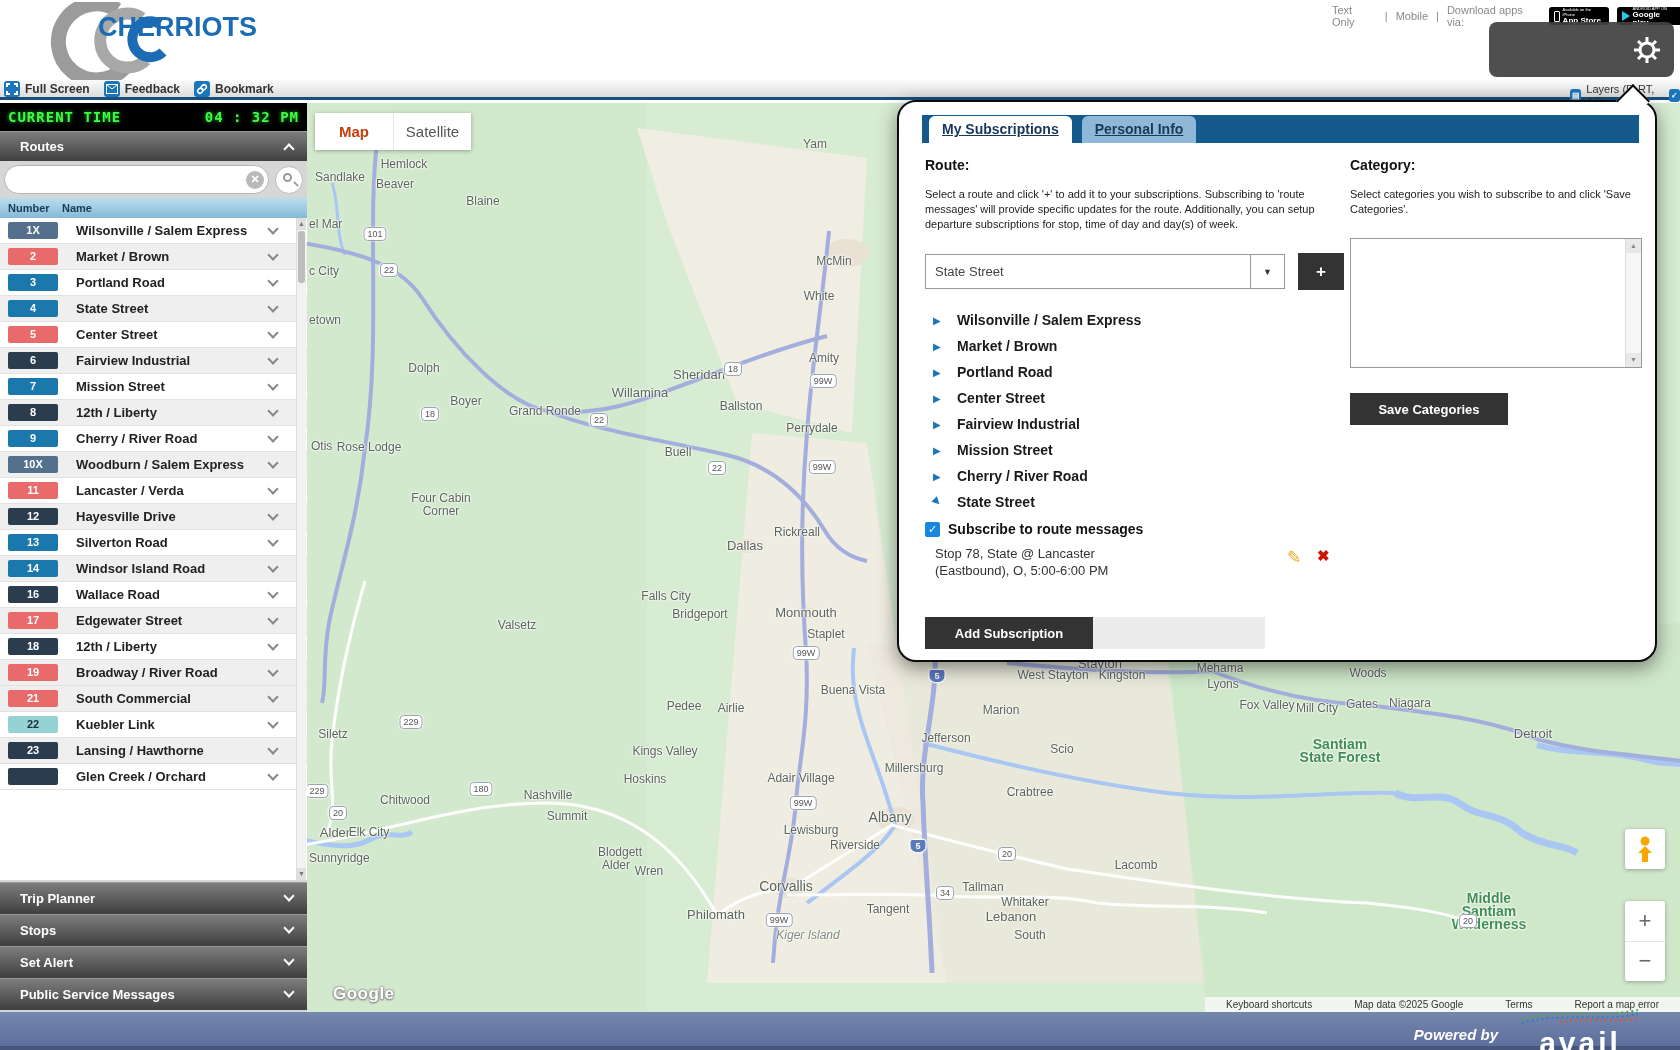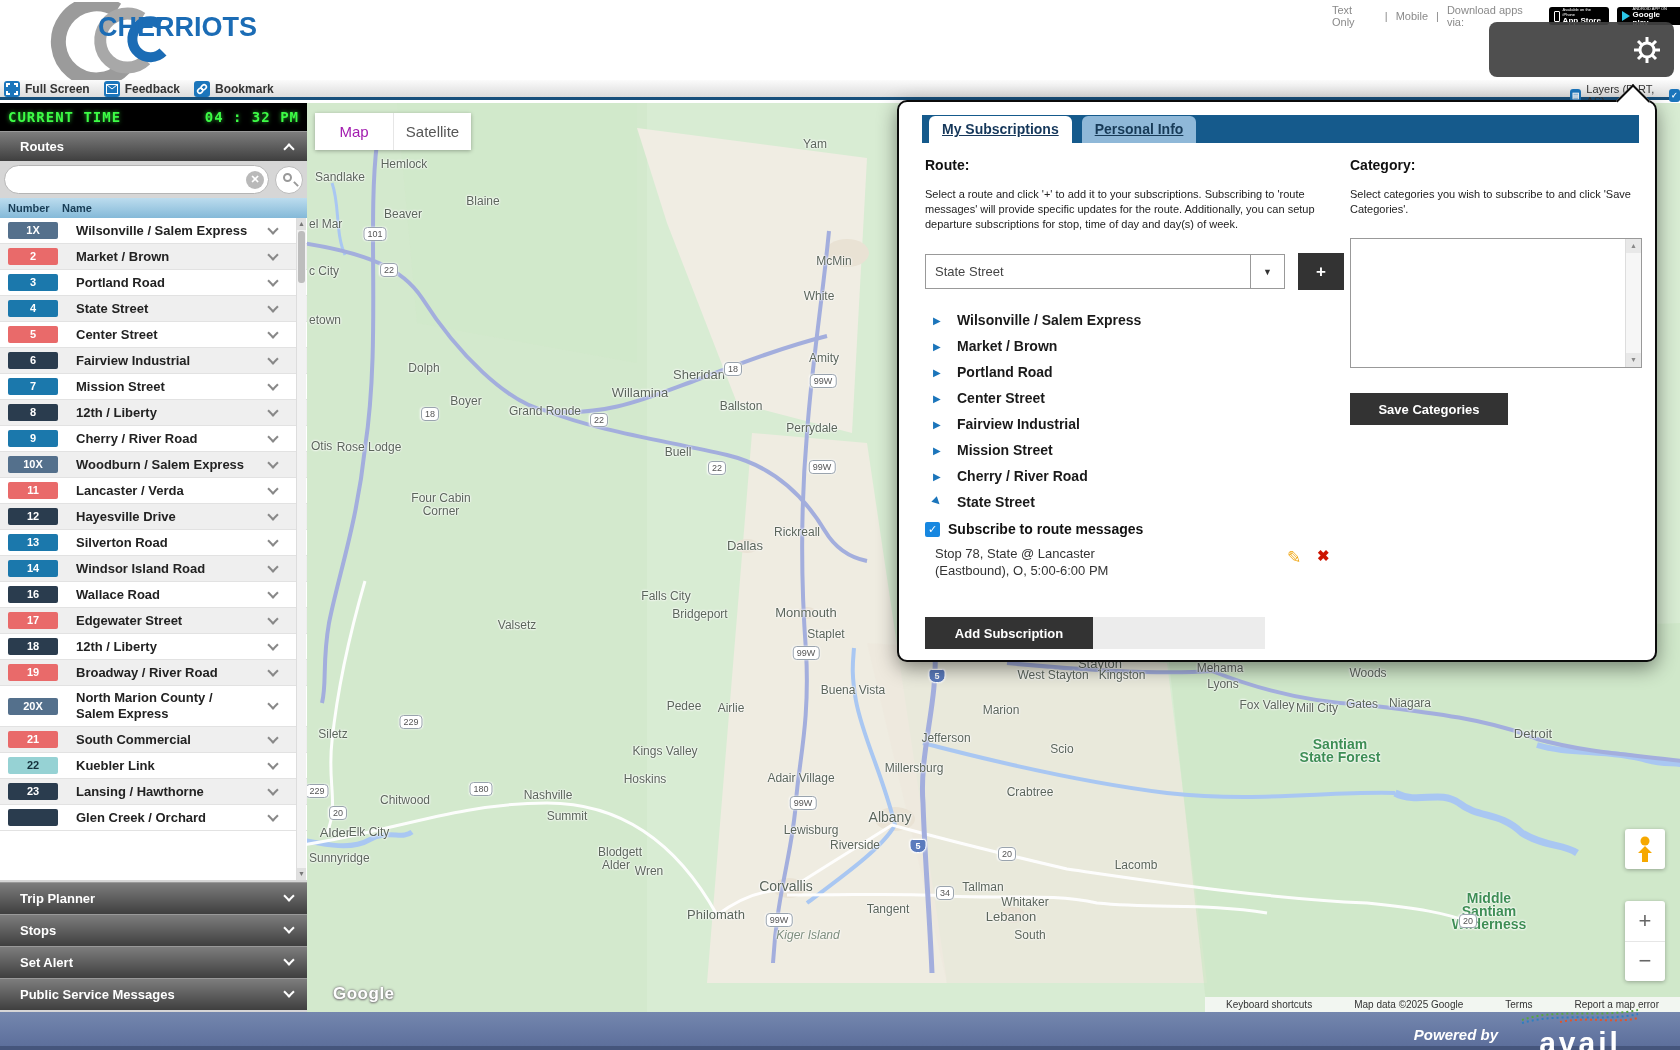--- a/index.html
+++ b/index.html
@@ -50,32 +50,32 @@
 .map{position:absolute;left:307px;top:103px;width:1373px;height:909px;background:#d8ecd3;overflow:hidden;z-index:1}
 .map svg{position:absolute;left:0;top:0}
 .mlabel{position:absolute;transform:translate(-50%,-50%);font-size:12px;color:#5b655b;white-space:pre-line;text-align:center;text-shadow:0 0 2px #fff,0 0 2px #fff,0 0 3px #fff;line-height:13px}
 .mlabel.left{transform:translate(0,-50%)}
 .mlabel.green{color:#3e8e55;font-weight:bold}
 .mlabel.water-label{color:#7d8d7d;font-style:italic}
 .shield{position:absolute;transform:translate(-50%,-50%);background:#fff;border:1px solid #9aa4ae;border-radius:4px;font-size:9px;color:#555;padding:0 3px;line-height:12px;box-shadow:0 0 2px #fff}
 .shield.i5{background:#5b7bbd;color:#fff;border:1px solid #fff;border-radius:3px 3px 7px 7px;font-weight:bold;padding:0 5px}
 .mapctl{position:absolute;left:8px;top:10px;display:flex;box-shadow:0 1px 4px rgba(0,0,0,.3);z-index:3}
 .mapctl div{width:78px;height:37px;background:#fff;display:flex;align-items:center;justify-content:center;font-size:15px;cursor:pointer}
-.mapctl .on{font-weight:normal;color:#a21caf}
+.mapctl .on{font-weight:bold;color:#c2410c}
 .mapctl .off{color:#565656;border-left:1px solid #e6e6e6}
 .glogo{position:absolute;left:26px;bottom:8px;font-size:17px;font-weight:bold;color:#fff;letter-spacing:.5px;text-shadow:0 0 2px #8a8a8a,0 0 3px #888,0 1px 2px #777}
 .attrib{position:absolute;right:0;bottom:0;height:15px;background:rgba(248,248,248,.85);display:flex;align-items:center;font-size:10px;color:#333;gap:0;z-index:3}
 .attrib span{padding:0 21px;white-space:nowrap;cursor:pointer}
 .pegbox,.zoombox{position:absolute;left:1318px;width:40px;background:#fff;border-radius:3px;box-shadow:0 1px 4px rgba(0,0,0,.3);z-index:3}
 .pegbox{top:726px;height:40px}
 .zoombox{top:798px;height:80px;display:flex;flex-direction:column}
 .zoombox div{flex:1;display:flex;align-items:center;justify-content:center;font-size:22px;color:#666;cursor:pointer}
 .zoombox .zin{border-bottom:1px solid #e6e6e6}
 
-.panel{position:absolute;left:897px;top:100px;width:760px;height:562px;background:#fff;border:2px solid #0b0b0b;border-radius:10px;box-shadow:0 6px 20px rgba(0,0,0,.45);z-index:50}
+.panel{position:absolute;left:897px;top:100px;width:760px;height:562px;background:#fff;border:2px solid #0b0b0b;border-radius:19px;box-shadow:0 6px 20px rgba(0,0,0,.45);z-index:50}
 .tail{position:absolute;right:10px;top:-13px;width:24px;height:24px;background:#fff;border-left:2px solid #0b0b0b;border-top:2px solid #0b0b0b;transform:rotate(45deg)}
 .tabbar{position:absolute;left:23px;top:13px;right:16px;height:28px;background:#155a8c;display:flex;align-items:flex-end;padding-left:7px;gap:10px}
 .tab{padding:5px 13px 6px;font-size:14px;font-weight:bold;text-decoration:underline;border-radius:6px 6px 0 0;cursor:pointer}
 .tab.on{background:#fff;color:#15375a}
 .tab.off{background:#8fb8d8;color:#173a57}
 .pcol{position:absolute;top:41px}
 .pleft{left:26px;width:424px}
 .pright{left:451px;width:292px}
 .phead{position:absolute;font-size:14px;font-weight:bold;color:#111}
 .pdesc{position:absolute;font-size:11px;color:#222;line-height:15px}
@@ -229,21 +229,21 @@
       <path d="M240,308 C290,328 360,338 420,352 C470,364 500,398 518,428 C530,448 545,455 560,458"></path>
       <path d="M522,128 C515,200 505,260 500,330 C494,400 494,480 499,548 C503,618 492,658 489,698 C486,748 470,788 466,860"></path>
       <path d="M70,40 C60,120 74,240 58,345 C50,420 32,470 22,520 C15,560 20,580 15,600"></path>
       <path d="M700,560 C760,566 850,572 905,568 C960,590 1010,600 1060,602 C1110,608 1180,615 1230,636 C1280,650 1330,652 1375,658"></path>
       <path d="M628,545 C631,600 612,650 616,700 C618,760 622,800 625,870" stroke-width="5"></path>
     </g>
   </svg>
   <div id="maplabels">
       <div class="mlabel" style="left: 97px; top: 61px;">Hemlock</div>
       <div class="mlabel left" style="left: 8px; top: 74px;">Sandlake</div>
-      <div class="mlabel" style="left: 88px; top: 111px; margin-left: 8px;">Beaver</div>
+      <div class="mlabel" style="left: 88px; top: 81px;">Beaver</div>
       <div class="mlabel" style="left: 176px; top: 98px;">Blaine</div>
       <div class="mlabel left" style="left: 2px; top: 121px;">el Mar</div>
       <div class="mlabel left" style="left: 2px; top: 168px;">c City</div>
       <div class="mlabel left" style="left: 2px; top: 217px;">etown</div>
       <div class="mlabel" style="left: 508px; top: 41px;">Yam</div>
       <div class="mlabel" style="left: 527px; top: 158px;">McMin</div>
       <div class="mlabel" style="left: 512px; top: 193px;">White</div>
       <div class="mlabel" style="left: 517px; top: 255px;">Amity</div>
       <div class="mlabel" style="left: 117px; top: 265px;">Dolph</div>
       <div class="mlabel" style="left: 392px; top: 271px; font-size: 13px;">Sheridan</div>
@@ -463,25 +463,20 @@
         <div class="rrow">
           <span class="rbadge" style="background: rgb(42, 60, 78);">18</span>
           <span class="rname">12th / Liberty</span>
           <span class="rchev"></span>
         </div>
         <div class="rrow alt">
           <span class="rbadge" style="background: rgb(233, 106, 106);">19</span>
           <span class="rname">Broadway / River Road</span>
           <span class="rchev"></span>
         </div>
-        <div class="rrow">
-          <span class="rbadge" style="background: rgb(84, 112, 140);">20X</span>
-          <span class="rname">North Marion County / Salem Express</span>
-          <span class="rchev"></span>
-        </div>
         <div class="rrow alt">
           <span class="rbadge" style="background: rgb(233, 106, 106);">21</span>
           <span class="rname">South Commercial</span>
           <span class="rchev"></span>
         </div>
         <div class="rrow">
           <span class="rbadge" style="background: rgb(150, 210, 212); color: rgb(21, 48, 60);">22</span>
           <span class="rname">Kuebler Link</span>
           <span class="rchev"></span>
         </div>

